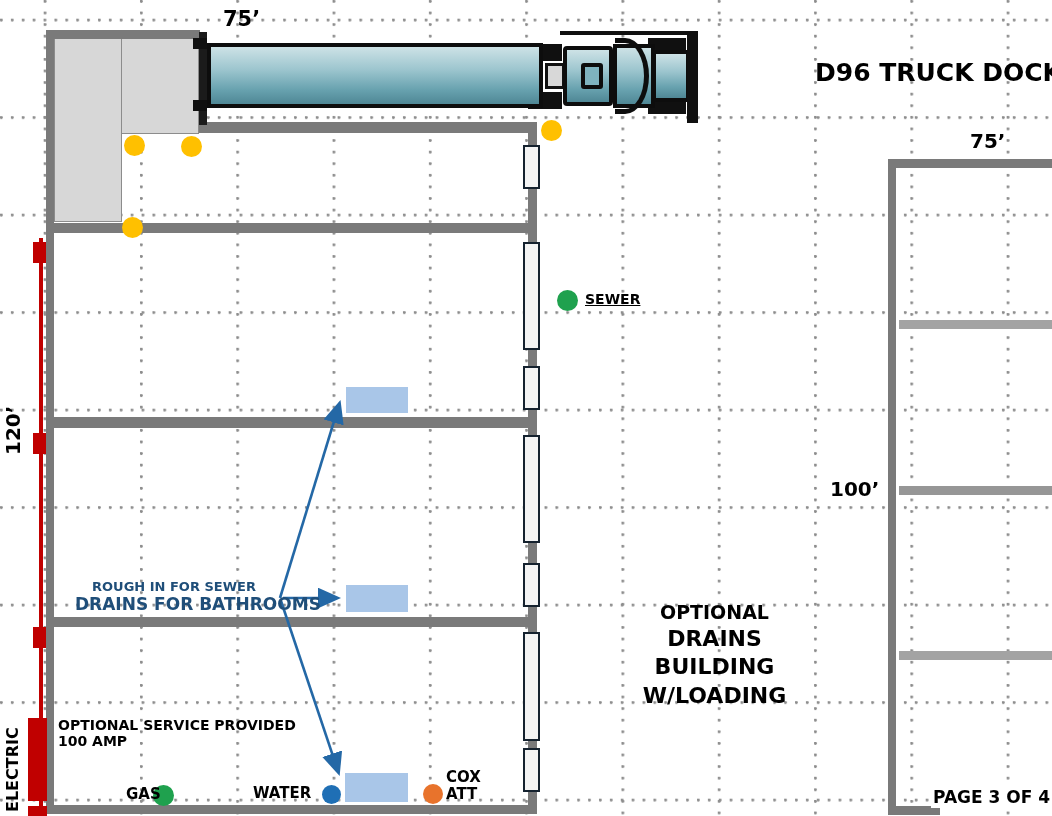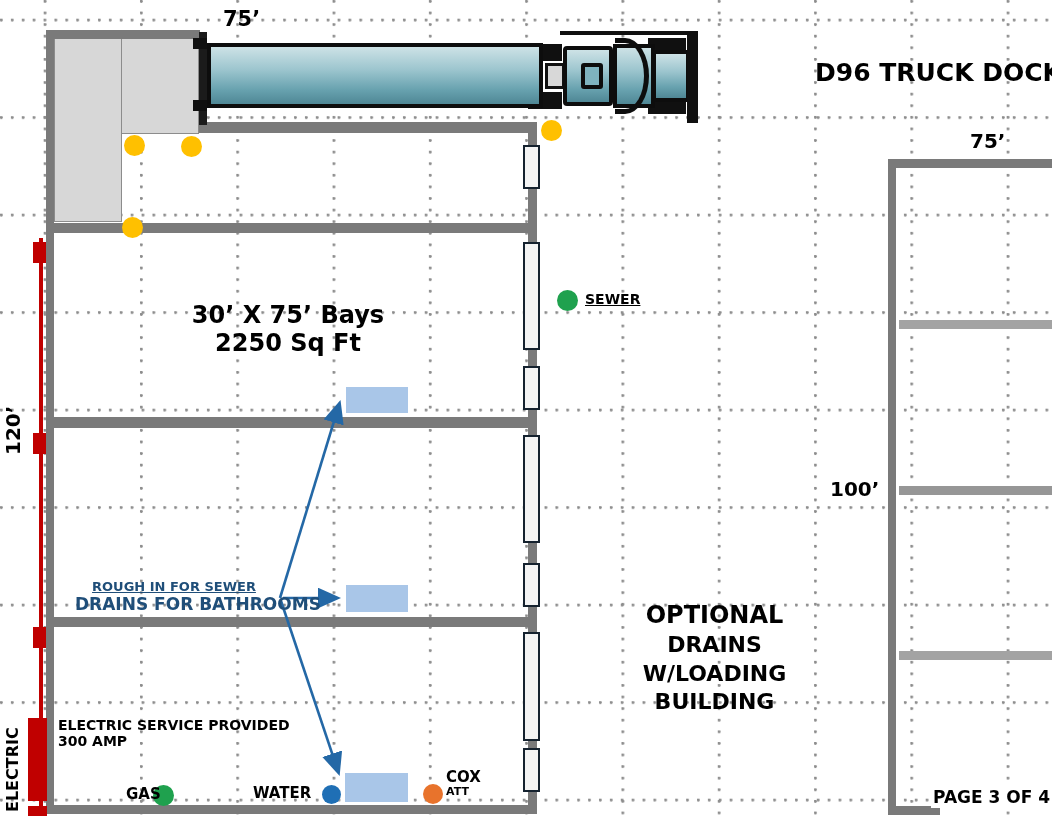--- a/index.html
+++ b/index.html
@@ -112,50 +112,46 @@
   <div class="tx" style="left:223px;top:7px;font-size:21px;">75’</div>
 
   <div class="tx" style="left:815px;top:59px;font-size:25px;">D96 TRUCK DOCK</div>
 
   <div class="tx" style="left:970px;top:130px;font-size:20px;">75’</div>
 
   <div class="tx" style="left:830px;top:478px;font-size:20px;">100’</div>
 
   <div class="tx" style="left:2px;top:455px;width:68px;font-size:20px;transform:rotate(-90deg);transform-origin:left top;">120’</div>
 
-  <div class="abs" style="left:158px;top:302px;width:260px;text-align:center;">
-    <div class="tx" style="position:static;font-size:24px;">30’ X 75’ Bays</div>
-    <div class="tx" style="position:static;font-size:24px;">2250 Sq Ft</div>
-  </div>
 
   <div class="tx" style="left:585px;top:291px;font-size:14px;text-decoration:underline;">SEWER</div>
 
   <div class="abs" style="left:75px;top:580px;width:198px;text-align:center;color:#1F4E79;">
-    <div class="tx" style="position:static;font-size:13px;color:#1F4E79;text-decoration:underline;">ROUGH IN FOR SEWER</div>
+    <div class="tx" style="position:static;font-size:13px;color:#1F4E79;">ROUGH IN FOR SEWER</div>
     <div class="tx" style="position:static;font-size:17px;color:#1F4E79;">DRAINS FOR BATHROOMS</div>
   </div>
 
   <div class="abs" style="left:58px;top:717px;width:260px;">
-    <div class="tx" style="position:static;font-size:14px;">ELECTRIC SERVICE PROVIDED</div>
-    <div class="tx" style="position:static;font-size:14px;">300 AMP</div>
+    <div class="tx" style="position:static;font-size:14px;">OPTIONAL SERVICE PROVIDED</div>
+    <div class="tx" style="position:static;font-size:14px;">100 AMP</div>
   </div>
 
   <div class="tx" style="left:4px;top:812px;width:112px;font-size:16px;transform:rotate(-90deg);transform-origin:left top;">ELECTRIC</div>
 
   <div class="tx" style="left:126px;top:786px;font-size:15px;">GAS</div>
 
   <div class="tx" style="left:253px;top:785px;font-size:15px;">WATER</div>
 
   <div class="abs" style="left:446px;top:769px;">
     <div class="tx" style="position:static;font-size:15px;">COX</div>
-    <div class="tx" style="position:static;font-size:11px;">ATT</div>
+    <div class="tx" style="position:static;font-size:15px;">ATT</div>
   </div>
 
   <div class="abs" style="left:612px;top:600px;width:205px;text-align:center;">
-    <div class="tx" style="position:static;font-size:24px;line-height:1.3;">OPTIONAL</div>
+    <div class="tx" style="position:static;font-size:19px;line-height:1.3;">OPTIONAL</div>
     <div class="tx" style="position:static;font-size:22px;line-height:1.3;">DRAINS</div>
+    <div class="tx" style="position:static;font-size:22px;line-height:1.3;">BUILDING</div>
     <div class="tx" style="position:static;font-size:22px;line-height:1.3;">W/LOADING</div>
-    <div class="tx" style="position:static;font-size:22px;line-height:1.3;">BUILDING</div>
   </div>
 
   <div class="tx" style="left:931px;top:788px;font-size:17px;background:#fff;padding:0 2px;">PAGE 3 OF 4</div>
 
 </div>
 
 </body></html>

